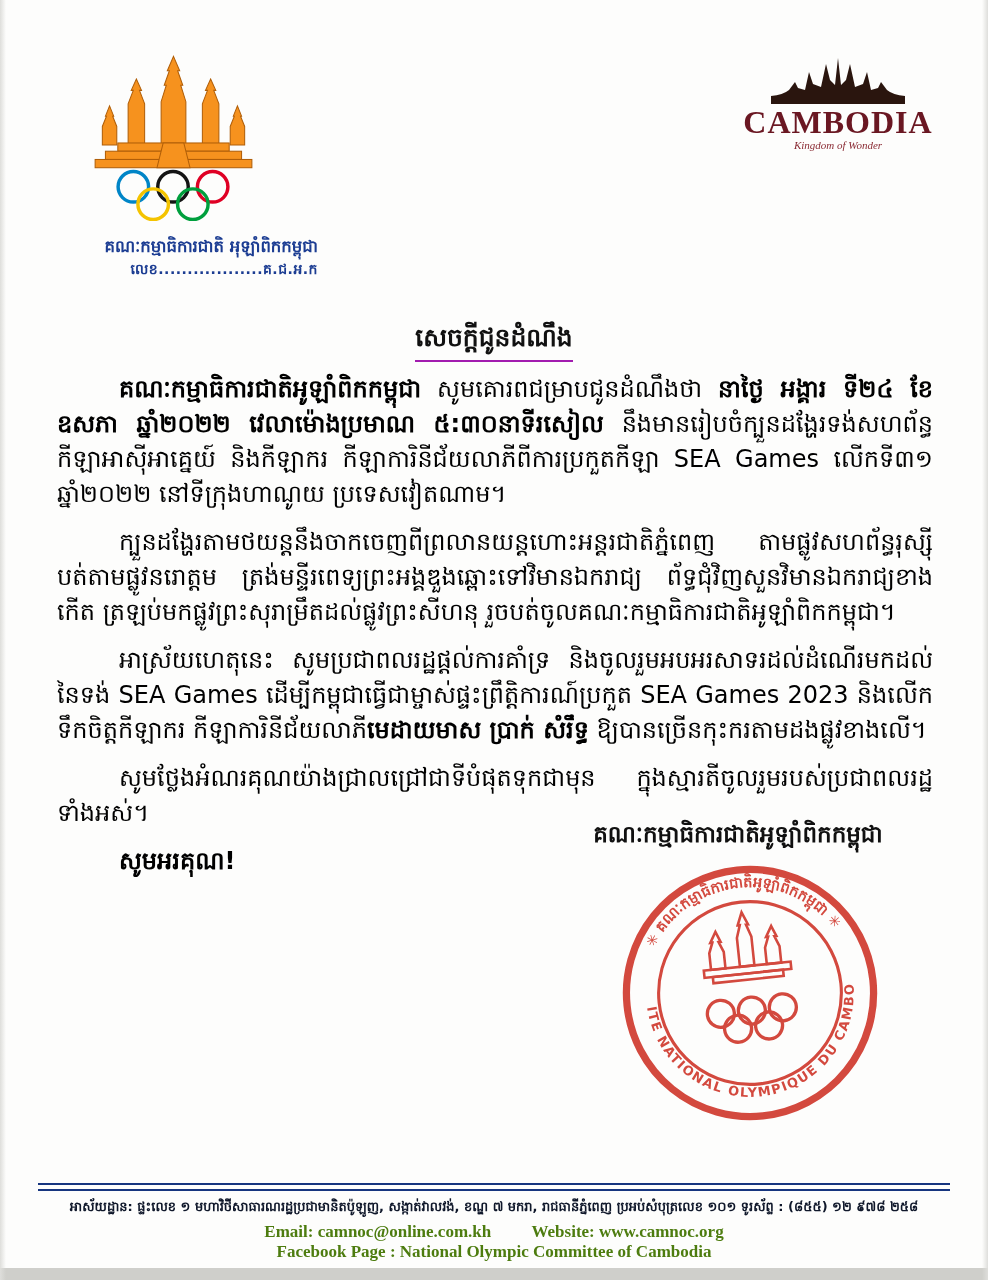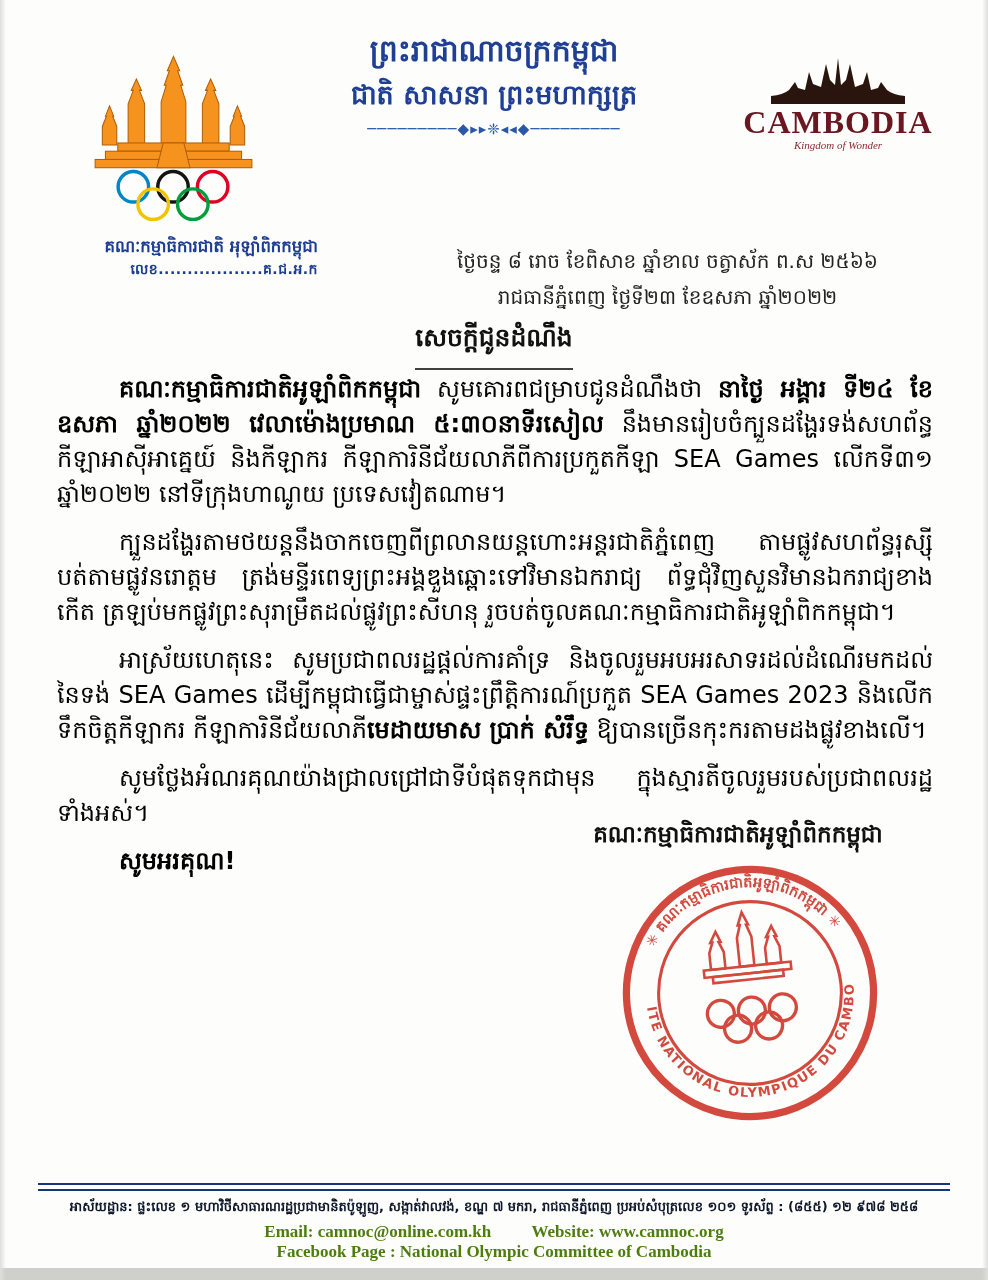--- a/index.html
+++ b/index.html
@@ -32,21 +32,21 @@
   .cambodia-tag{font-family:"Liberation Serif","DejaVu Serif",serif;font-style:italic;
      font-size:11px;color:#8a2a33;margin-top:-2px;}
 
   
   .date-block{position:absolute;top:243px;left:395px;width:545px;text-align:center;
      font-size:20px;color:#222;line-height:1.8;}
 
   
   .letter-title{position:absolute;top:322px;left:0;right:0;text-align:center;}
   .letter-title span{display:inline-block;font-size:25px;font-weight:bold;color:#111;
-     border-bottom:2px solid #404040;padding-bottom:10px;}
+     border-bottom:2px solid #a21caf;padding-bottom:2px;}
 
   
   .letter-body{position:absolute;top:372px;left:57px;width:876px;
      font-size:24px;line-height:35px;text-align:justify;color:#000000;}
   .letter-body p{margin:0 0 13px 0;text-indent:62px;}
   .letter-body .b{font-weight:bold;}
   .thanks{font-weight:bold;margin-top:10px !important;}
 
   
   .signature{position:absolute;top:820px;right:45px;width:410px;text-align:center;
@@ -65,25 +65,20 @@
   .footer-contacts .seg{margin:0 18px;white-space:nowrap;}
   .bottom-strip{position:absolute;left:0;right:0;bottom:0;height:12px;background:#cfcfcb;}
   .edge-shade-l{position:absolute;left:0;top:0;bottom:0;width:6px;background:linear-gradient(to right,#dededb,rgba(222,222,219,0));}
   .edge-shade-r{position:absolute;right:0;top:0;bottom:0;width:6px;background:linear-gradient(to left,#dededb,rgba(222,222,219,0));}
 </style>
 </head>
 <body>
 
 <div class="page">
 
-  <div class="royal-header">
-    <div class="royal-line1">ព្រះរាជាណាចក្រកម្ពុជា</div>
-    <div class="royal-line2">ជាតិ សាសនា ព្រះមហាក្សត្រ</div>
-    <div class="divider-ornament">─────────◆▸▸❈◂◂◆─────────</div>
-  </div>
 
   <div class="noc-block">
     <svg class="angkor-svg" width="165" height="118" viewBox="0 0 160 114">
       <g fill="#f6921e" stroke="#b05e08" stroke-width="1">
 
         <polygon points="18,52 22,62 21,62 25,72 25,90 11,90 11,72 15,62 14,62"></polygon>
         <polygon points="142,52 146,62 145,62 149,72 149,90 135,90 135,72 139,62 138,62"></polygon>
 
         <polygon points="44,26 49,37 47,37 52,50 52,90 36,90 36,50 41,37 39,37"></polygon>
         <polygon points="116,26 121,37 119,37 124,50 124,90 108,90 108,50 113,37 111,37"></polygon>
@@ -113,24 +108,20 @@
   <div class="cambodia-block">
     <div class="cambodia-glow">
       <svg width="150" height="56" viewBox="0 0 150 56">
         <path fill="#2a150e" d="M8,52 L8,44 Q20,43 26,38 L32,30 L35,36 L42,38 L46,20 L50,32 L58,35 L63,12 L67,28 L72,33 L75,6 L78,33 L83,28 L87,12 L92,35 L100,32 L104,20 L108,38 L115,36 L118,30 L124,38 Q130,43 142,44 L142,52 Z"></path>
       </svg>
     </div>
     <div class="cambodia-word">CAMBODIA</div>
     <div class="cambodia-tag">Kingdom of Wonder</div>
   </div>
 
-  <div class="date-block">
-    <div>ថ្ងៃចន្ទ ៨ រោច ខែពិសាខ ឆ្នាំខាល ចត្វាស័ក ព.ស ២៥៦៦</div>
-    <div>រាជធានីភ្នំពេញ ថ្ងៃទី២៣ ខែឧសភា ឆ្នាំ២០២២</div>
-  </div>
 
   <div class="letter-title">
     <span>សេចក្តីជូនដំណឹង</span>
   </div>
 
   <div class="letter-body">
     <p><span class="b">គណៈកម្មាធិការជាតិអូឡាំពិកកម្ពុជា</span><span> សូមគោរពជម្រាបជូនដំណឹងថា </span><span class="b">នាថ្ងៃ អង្គារ ទី២៤ ខែឧសភា ឆ្នាំ២០២២ វេលាម៉ោងប្រមាណ ៥:៣០នាទីរសៀល</span><span> នឹងមានរៀបចំក្បួនដង្ហែរទង់សហព័ន្ធកីឡាអាស៊ីអាគ្នេយ៍ និងកីឡាករ កីឡាការិនីជ័យលាភីពីការប្រកួតកីឡា SEA Games លើកទី៣១ ឆ្នាំ២០២២ នៅទីក្រុងហាណូយ ប្រទេសវៀតណាម។</span></p>
     <p>ក្បួនដង្ហែរតាមថយន្តនឹងចាកចេញពីព្រលានយន្តហោះអន្តរជាតិភ្នំពេញ តាមផ្លូវសហព័ន្ធរុស្ស៊ី បត់តាមផ្លូវនរោត្តម ត្រង់មន្ទីរពេទ្យព្រះអង្គឌួងឆ្ពោះទៅវិមានឯករាជ្យ ព័ទ្ធជុំវិញសួនវិមានឯករាជ្យខាងកើត ត្រឡប់មកផ្លូវព្រះសុរាម្រឹតដល់ផ្លូវព្រះសីហនុ រួចបត់ចូលគណៈកម្មាធិការជាតិអូឡាំពិកកម្ពុជា។</p>
     <p><span>អាស្រ័យហេតុនេះ សូមប្រជាពលរដ្ឋផ្តល់ការគាំទ្រ និងចូលរួមអបអរសាទរដល់ដំណើរមកដល់នៃទង់ SEA Games ដើម្បីកម្ពុជាធ្វើជាម្ចាស់ផ្ទះព្រឹត្តិការណ៍ប្រកួត SEA Games 2023 និងលើកទឹកចិត្តកីឡាករ កីឡាការិនីជ័យលាភី</span><span class="b">មេដាយមាស ប្រាក់ សំរឹទ្ធ</span><span> ឱ្យបានច្រើនកុះករតាមដងផ្លូវខាងលើ។</span></p>
     <p>សូមថ្លែងអំណរគុណយ៉ាងជ្រាលជ្រៅជាទីបំផុតទុកជាមុន ក្នុងស្មារតីចូលរួមរបស់ប្រជាពលរដ្ឋទាំងអស់។</p>

